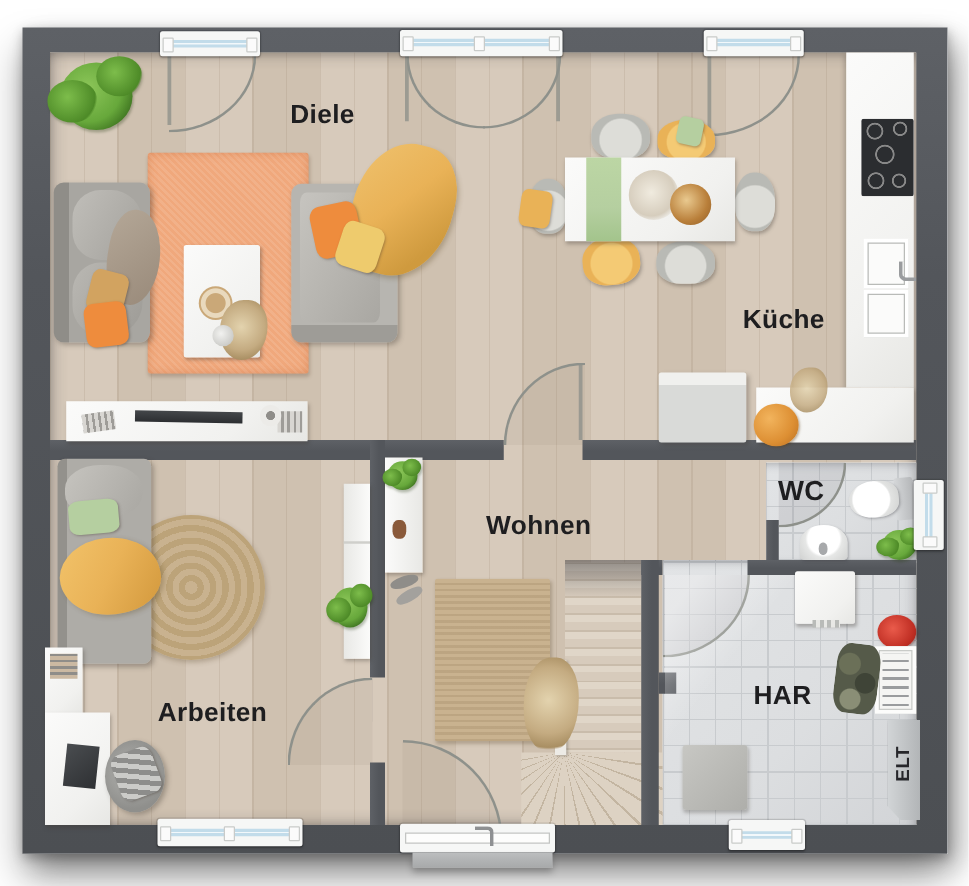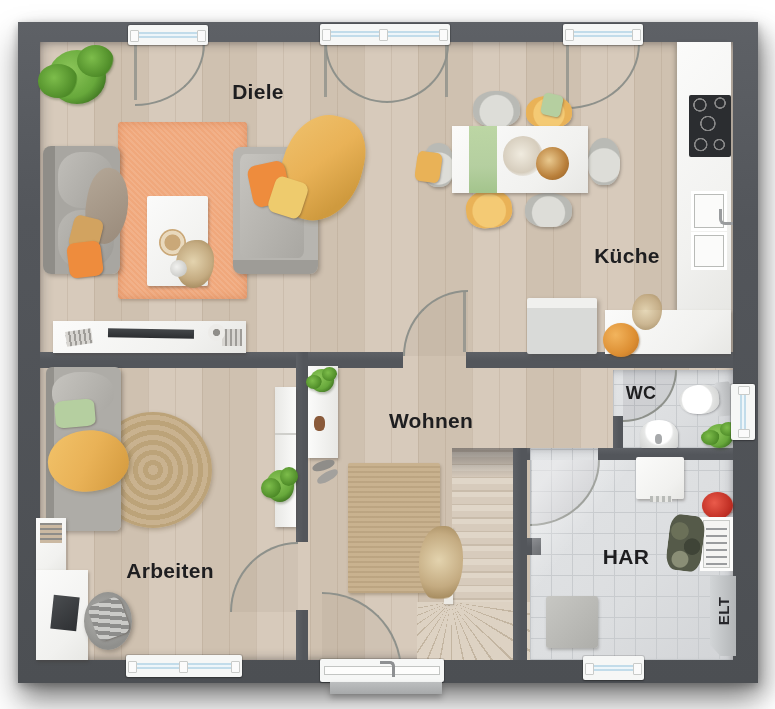--- a/index.html
+++ b/index.html
@@ -252,16 +252,16 @@
   <div class="a window" style="left:320px;top:659px;width:124px;height:23px;">
     <div class="a" style="left:5px;top:8px;width:114px;height:7px;background:#fdfdfc;box-shadow:0 0 0 1px #c3c5c3;"></div>
     <div class="a" style="left:60px;top:2px;width:12px;height:13px;border-right:3px solid #8e9092;border-top:3px solid #8e9092;border-top-right-radius:5px;"></div>
   </div>
   <div class="a" style="left:330px;top:682px;width:112px;height:12px;background:linear-gradient(180deg,#bcbebf,#a7a9aa);box-shadow:0 4px 6px rgba(0,0,0,.25);"></div>
 
   <div class="a room-label" style="left:258px;top:92px;">Diele</div>
   <div class="a room-label" style="left:627px;top:256px;">Küche</div>
   <div class="a room-label" style="left:431px;top:421px;">Wohnen</div>
   <div class="a room-label" style="left:170px;top:571px;">Arbeiten</div>
-  <div class="a room-label" style="left:641px;top:393px;font-size:18px;">WC</div>
+  <div class="a room-label" style="left:641px;top:393px;font-size:22px;">WC</div>
   <div class="a room-label" style="left:626px;top:557px;">HAR</div>
 
 </div>
 
 </body></html>

